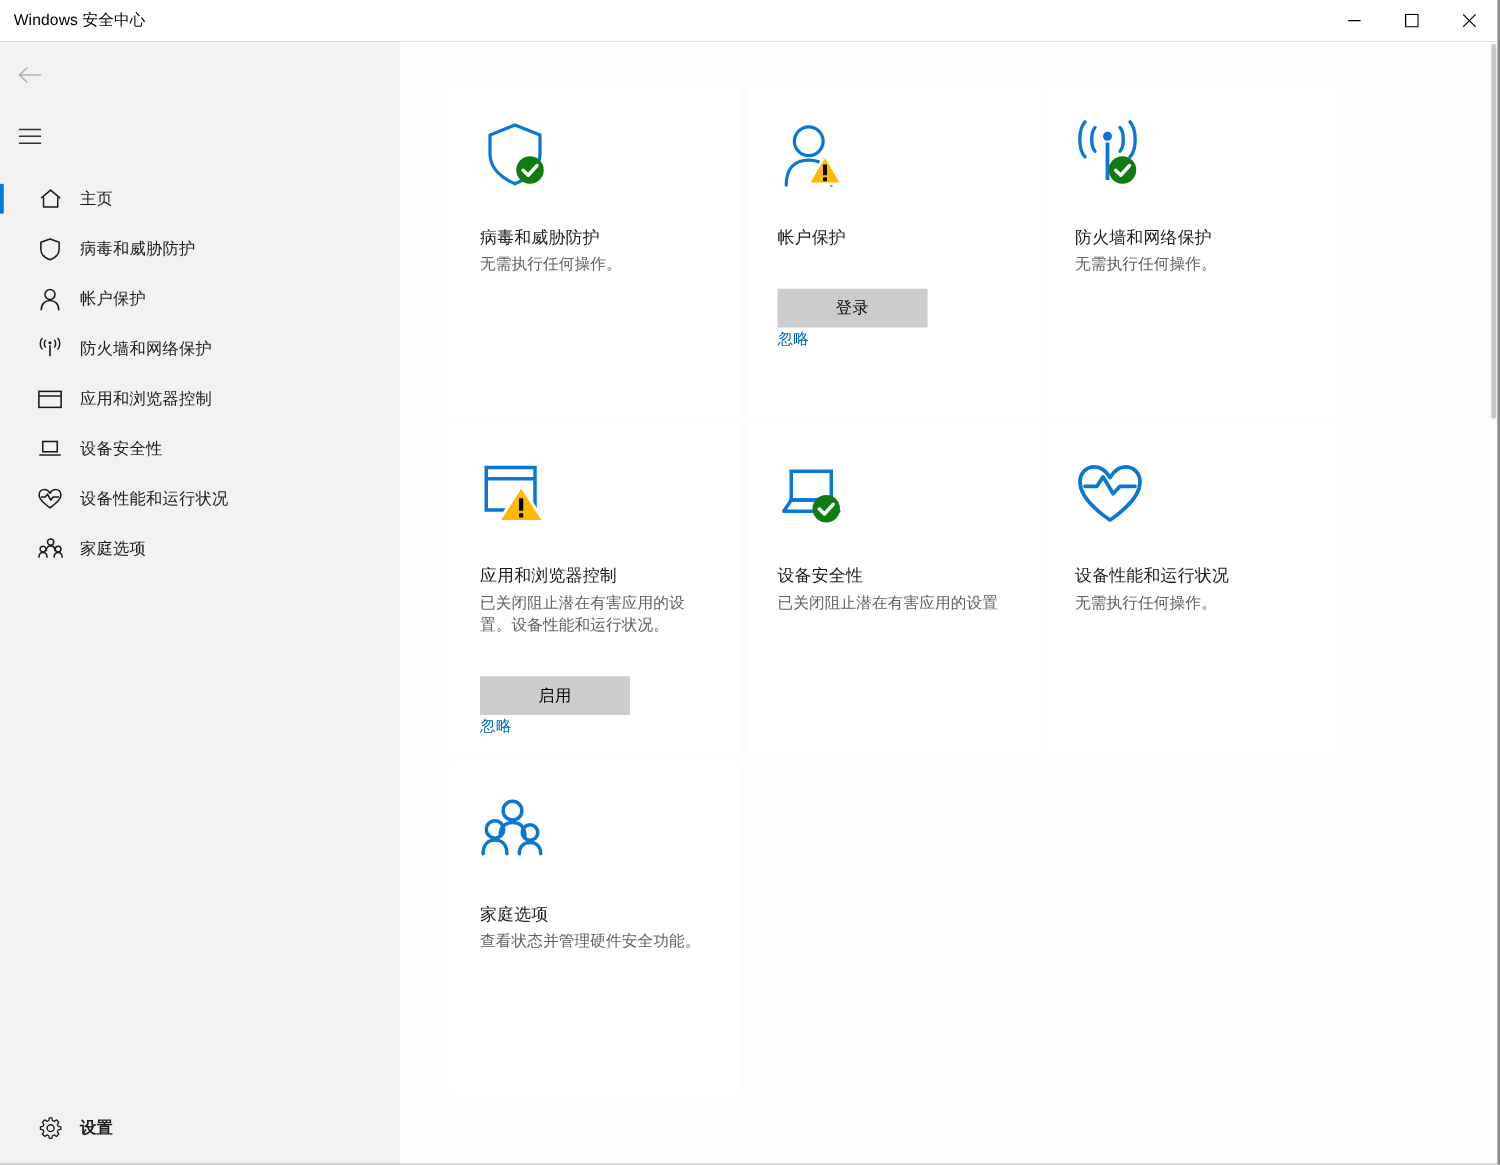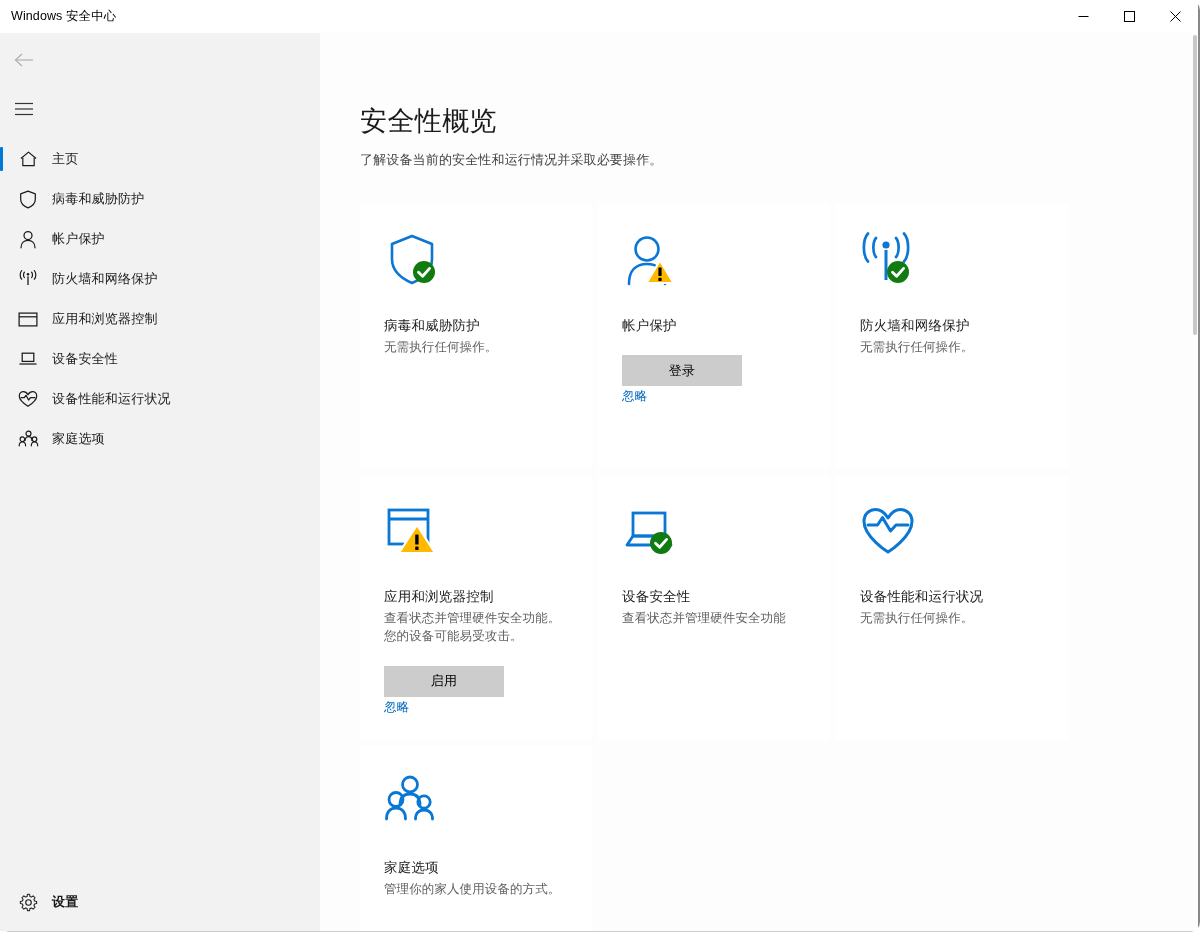--- a/index.html
+++ b/index.html
@@ -10,21 +10,20 @@
     overflow: hidden;
   }
   .window {
     width: 1200px; height: 932px;
     position: relative;
     background: #15803d;
     border-right: 2px solid #888888;
     border-bottom: 1px solid #cccccc;
     display: flex;
     flex-direction: column;
-    border-radius: 10px;
   }
 
   
   .titlebar {
     height: 33px;
     flex: 0 0 33px;
     background: #ffffff;
     display: flex;
     align-items: center;
     position: relative;
@@ -66,21 +65,21 @@
   .back-btn { margin-top: 2px; }
   .hamburger-btn { margin-top: 9px; margin-bottom: 10px; }
 
   .navlist { display: flex; flex-direction: column; }
   .navitem {
     height: 40px;
     display: flex;
     align-items: center;
     position: relative;
     cursor: default;
-    padding-left: 4px;
+    padding-left: 16px;
     text-align: center;
   }
   .navitem .sel-bar {
     position: absolute;
     left: 0; top: 8px;
     width: 3px; height: 24px;
     background: #0078d7;
     border-radius: 1px;
   }
   .navitem .nav-ico {
@@ -152,21 +151,21 @@
   }
   .tile-desc {
     margin-top: 3px;
     font-size: 12.5px;
     color: #616161;
     line-height: 1.45;
     letter-spacing: 0.1px;
     max-width: 190px;
   }
   .tile-btn {
-    margin-top: 20px;
+    margin-top: 32px;
     min-width: 120px;
     height: 31px;
     background: #cccccc;
     border: none;
     color: #000000;
     font-size: 13px;
     font-family: inherit;
     letter-spacing: 0.3px;
     cursor: default;
     padding: 0 16px;
@@ -346,24 +345,20 @@
             </svg>
           </span>
           <span class="nav-label">设置</span>
         </div>
       </div>
 
     </div>
 
     <div class="content">
 
-      <div class="page-head">
-        <div class="page-title">安全性概览</div>
-        <div class="page-sub">了解设备当前的安全性和运行情况并采取必要操作。</div>
-      </div>
 
       <div class="tile-grid">
 
         <div class="tile">
           <div class="tile-icon">
             <svg width="56" height="56" viewBox="0 0 56 56">
               <path d="M28 4 L48 12 V27 C48 38.5 38.5 46.5 28 51 C17.5 46.5 8 38.5 8 27 V12 Z" fill="none" stroke="#0a77d5" stroke-width="2.6" stroke-linejoin="round"></path>
               <g>
                 <circle cx="40" cy="40" r="11" fill="#107c10"></circle>
                 <path d="M34.5 40.2 L38.6 44.2 L45.6 36.4" fill="none" stroke="#ffffff" stroke-width="2.8" stroke-linecap="round" stroke-linejoin="round"></path>
@@ -417,39 +412,39 @@
               <rect x="5" y="7" width="39" height="34" fill="none" stroke="#0a77d5" stroke-width="2.8"></rect>
               <line x1="5" y1="16" x2="44" y2="16" stroke="#0a77d5" stroke-width="2.8"></line>
               <g>
                 <path d="M33 22 L51 50 H15 Z" fill="#ffb900" stroke="#ffffff" stroke-width="2.2" stroke-linejoin="round"></path>
                 <rect x="31.2" y="31.5" width="3.4" height="10" fill="#000000" rx="0.6"></rect>
                 <rect x="31.2" y="43.5" width="3.4" height="3.4" fill="#000000" rx="0.6"></rect>
               </g>
             </svg>
           </div>
           <div class="tile-title">应用和浏览器控制</div>
-          <div class="tile-desc">查看状态并管理硬件安全功能。您的设备可能易受攻击。</div>
+          <div class="tile-desc">已关闭阻止潜在有害应用的设置。设备性能和运行状况。</div>
           <button class="tile-btn">启用</button>
           <br>
           <a class="tile-link" href="#">忽略</a>
         </div>
 
         <div class="tile">
           <div class="tile-icon">
             <svg width="56" height="56" viewBox="0 0 56 56">
               <rect x="11" y="10" width="32" height="23" fill="none" stroke="#0a77d5" stroke-width="2.8"></rect>
               <path d="M5 42 L11 33 H43 L49 42 Z" fill="none" stroke="#0a77d5" stroke-width="2.8" stroke-linejoin="round"></path>
               <g>
                 <circle cx="39" cy="40" r="11" fill="#107c10"></circle>
                 <path d="M33.5 40.2 L37.6 44.2 L44.6 36.4" fill="none" stroke="#ffffff" stroke-width="2.8" stroke-linecap="round" stroke-linejoin="round"></path>
               </g>
             </svg>
           </div>
           <div class="tile-title">设备安全性</div>
-          <div class="tile-desc">查看状态并管理硬件安全功能</div>
+          <div class="tile-desc">已关闭阻止潜在有害应用的设置</div>
         </div>
 
         <div class="tile">
           <div class="tile-icon">
             <svg width="56" height="56" viewBox="0 0 56 56">
               <path d="M28 49 C28 49 4 34 4 18.5 C4 11 9.5 6.5 15.5 6.5 C20.5 6.5 25 10 28 15 C31 10 35.5 6.5 40.5 6.5 C46.5 6.5 52 11 52 18.5 C52 34 28 49 28 49 Z" fill="none" stroke="#0a77d5" stroke-width="3" stroke-linejoin="round"></path>
               <path d="M8 22 H17.5 L22.5 14.5 L30.5 28 L36 22 H48" fill="none" stroke="#0a77d5" stroke-width="3" stroke-linejoin="round" stroke-linecap="round"></path>
             </svg>
           </div>
           <div class="tile-title">设备性能和运行状况</div>
@@ -461,21 +456,21 @@
             <svg width="56" height="56" viewBox="0 0 56 56">
               <circle cx="26" cy="10.5" r="7.5" fill="none" stroke="#0a77d5" stroke-width="2.8"></circle>
               <path d="M16 31 C16 23 20.5 20 26 20 C31.5 20 36 23 36 31" fill="none" stroke="#0a77d5" stroke-width="2.8" stroke-linecap="round"></path>
               <circle cx="12" cy="25.5" r="7" fill="none" stroke="#0a77d5" stroke-width="2.8"></circle>
               <path d="M2.5 45 C2.5 37 7 34 12 34 C17 34 21.5 37 21.5 45" fill="none" stroke="#0a77d5" stroke-width="2.8" stroke-linecap="round"></path>
               <circle cx="40" cy="28" r="6.2" fill="none" stroke="#0a77d5" stroke-width="2.8"></circle>
               <path d="M31.5 45 C31.5 38.5 35.5 36 40 36 C44.5 36 48.5 38.5 48.5 45" fill="none" stroke="#0a77d5" stroke-width="2.8" stroke-linecap="round"></path>
             </svg>
           </div>
           <div class="tile-title">家庭选项</div>
-          <div class="tile-desc">管理你的家人使用设备的方式。</div>
+          <div class="tile-desc">查看状态并管理硬件安全功能。</div>
         </div>
 
       </div>
 
       <div class="scrollbar">
         <div class="scrollthumb"></div>
       </div>
 
     </div>
 

